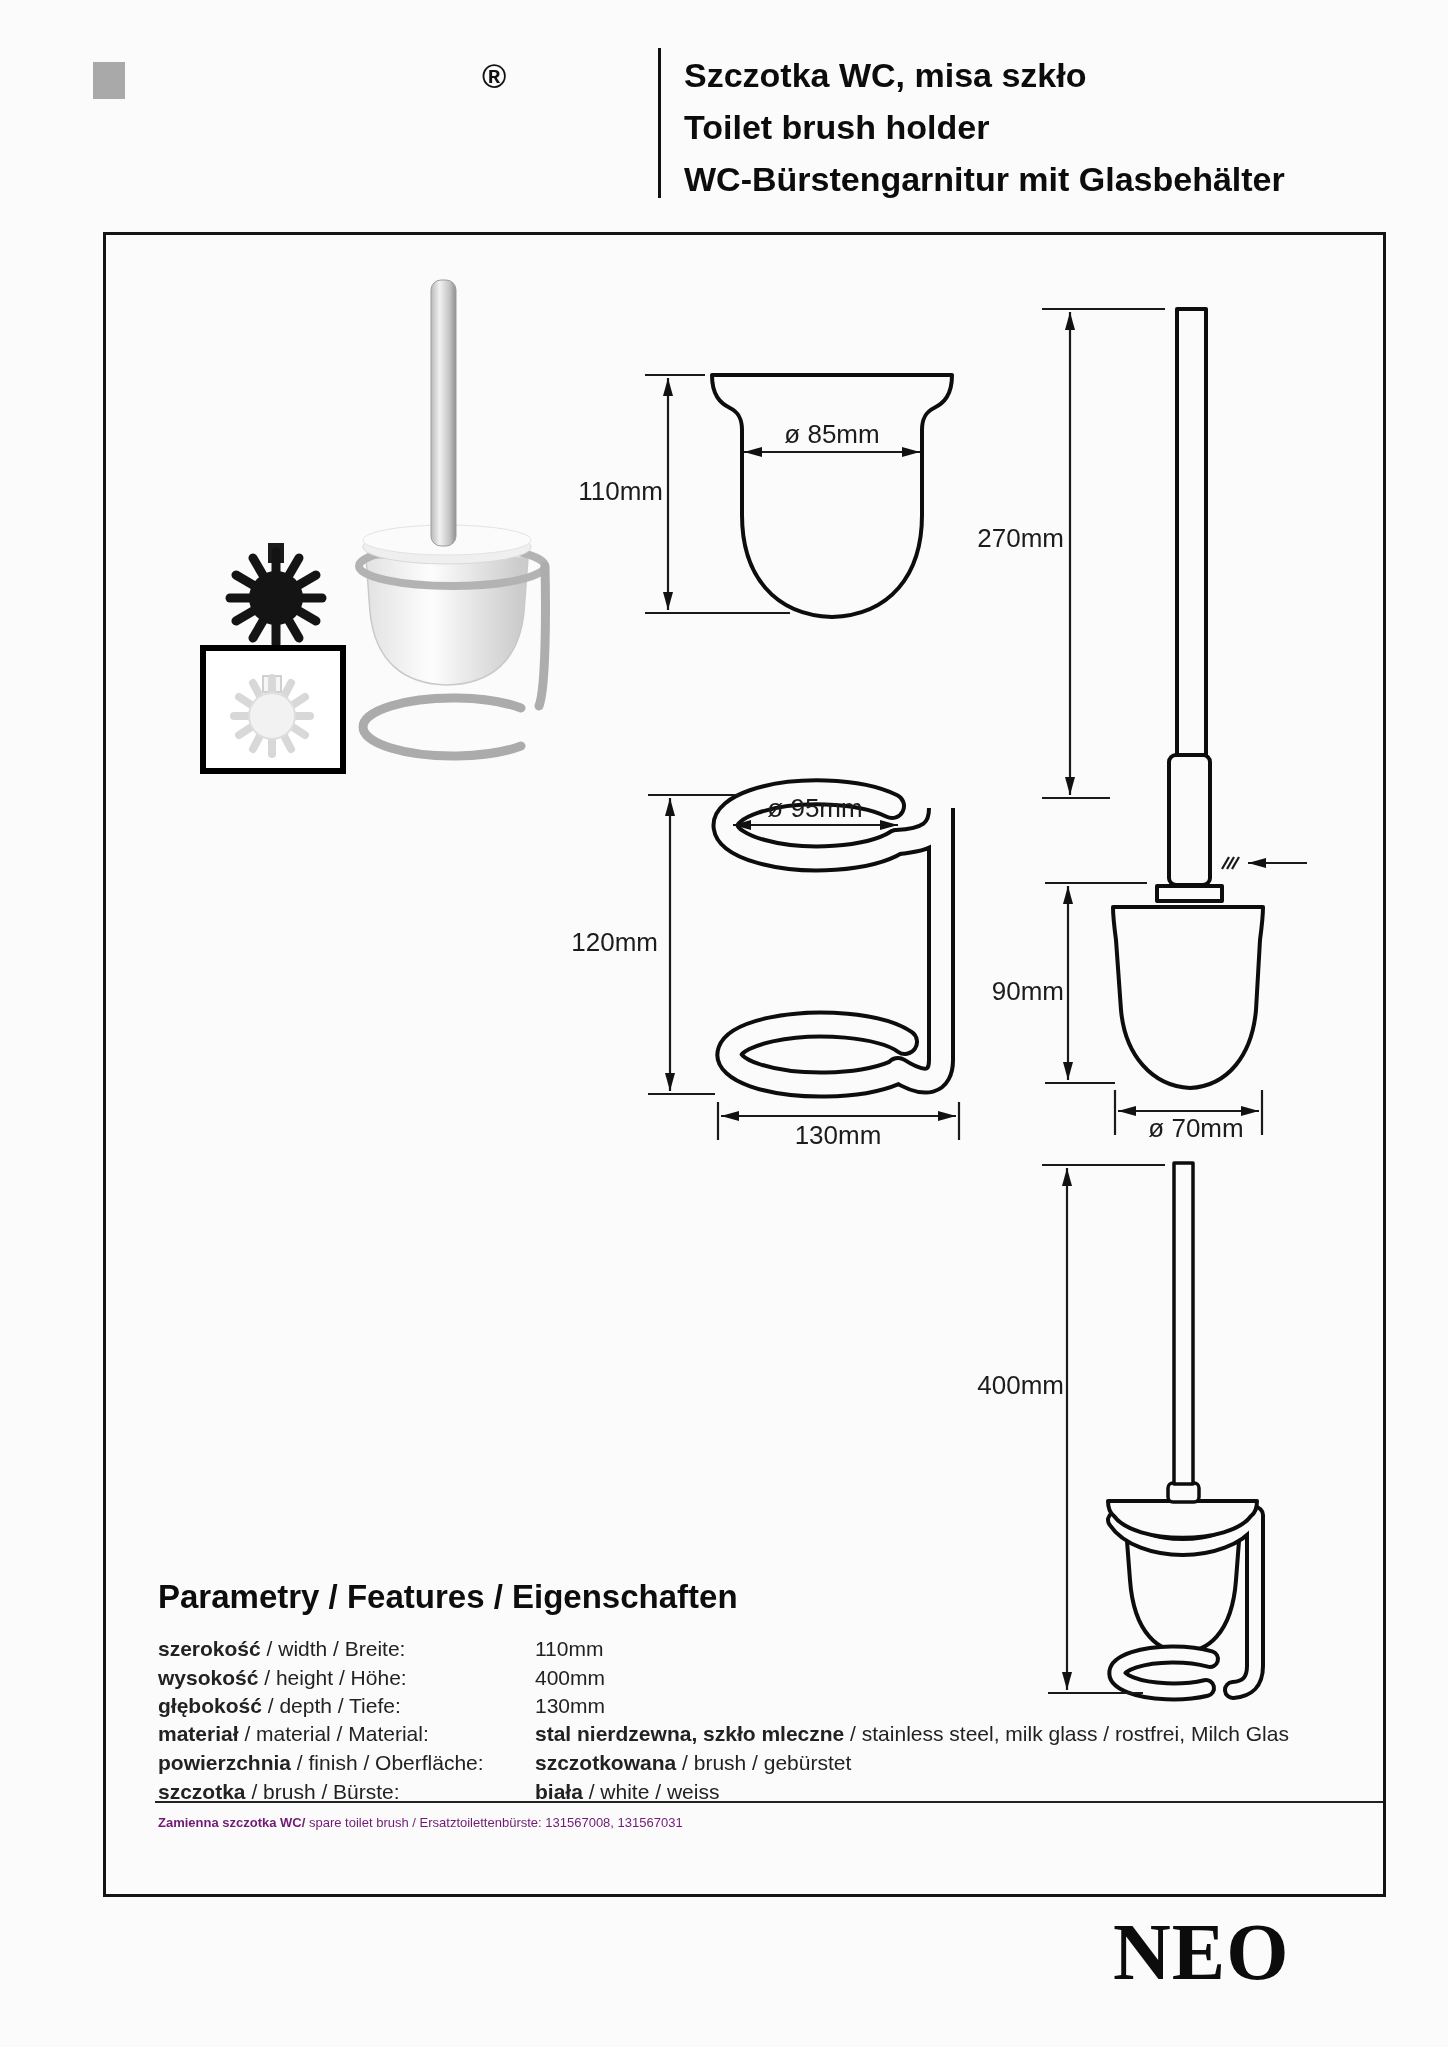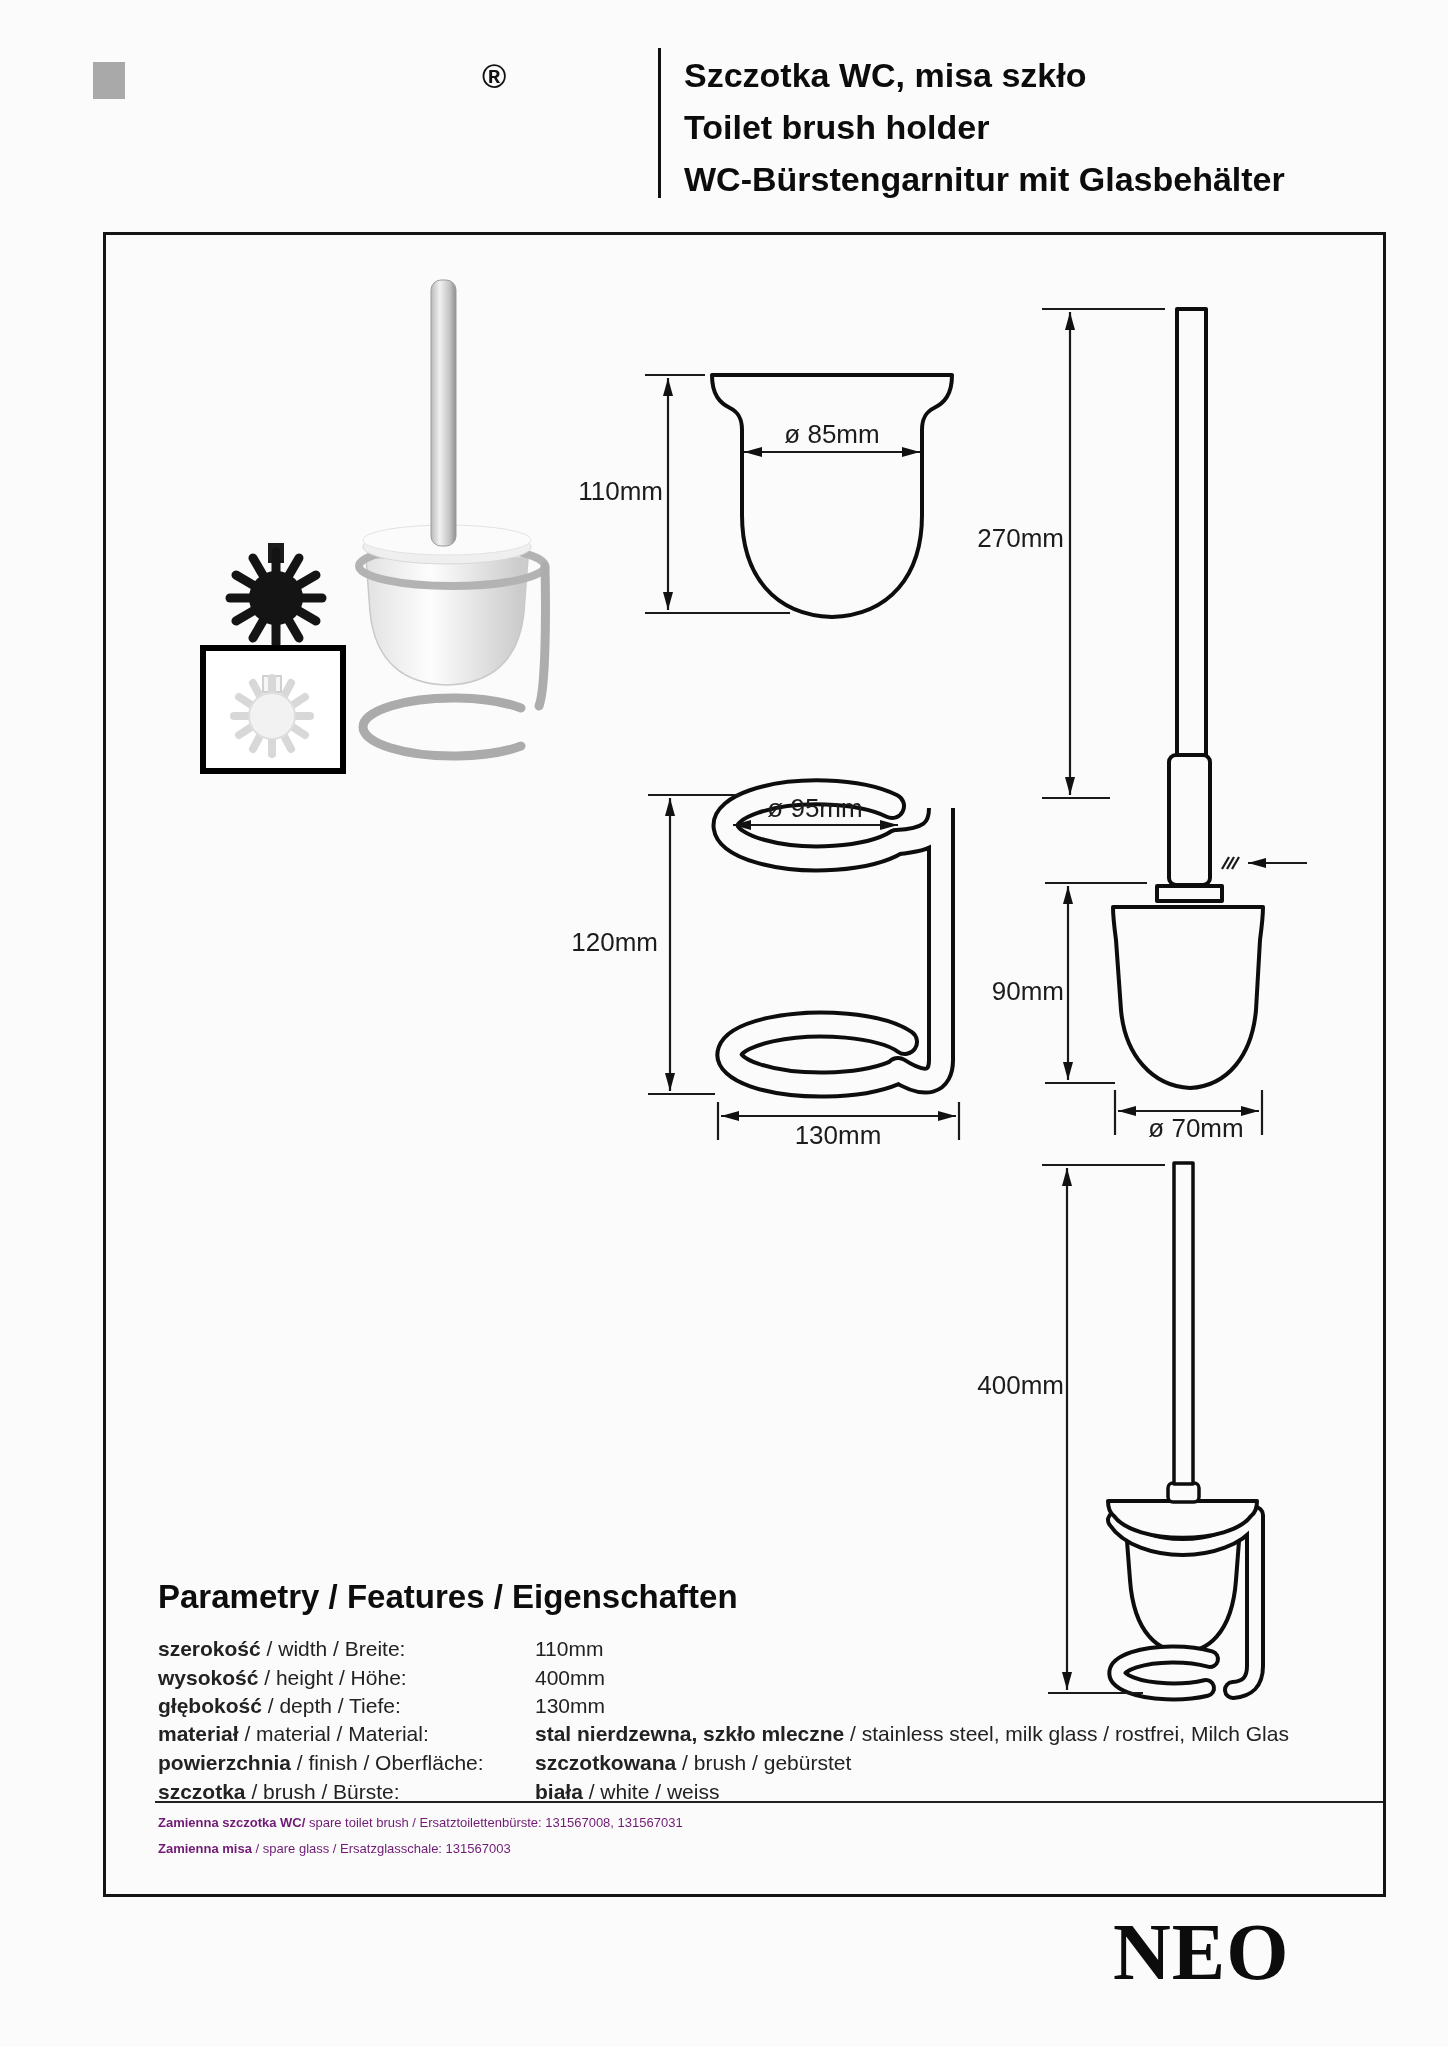--- a/index.html
+++ b/index.html
@@ -250,18 +250,16 @@
 
   <div class="abs spec-row spec-label nowrap" style="top:1777px;">
     <span class="b">szczotka</span><span> / brush / Bürste:</span></div>
   <div class="abs spec-row spec-value nowrap" style="top:1777px;">
     <span class="b">biała</span><span> / white / weiss</span></div>
 
   <div class="abs rule" style="left:155px;top:1801px;width:1228px;"></div>
 
   <div class="abs spare nowrap" style="left:158px;top:1810px;">
     <span class="b">Zamienna szczotka WC/</span><span> spare toilet brush / Ersatztoilettenbürste: 131567008, 131567031</span></div>
-  <div class="abs spare nowrap" style="left:158px;top:1836px;">
-    <span class="b">Zamienna misa</span><span> / spare glass / Ersatzglasschale: 131567003</span></div>
 
   <div class="abs neo nowrap" style="left:1113px;top:1912px;">NEO</div>
 
 </div>
 
 </body></html>

